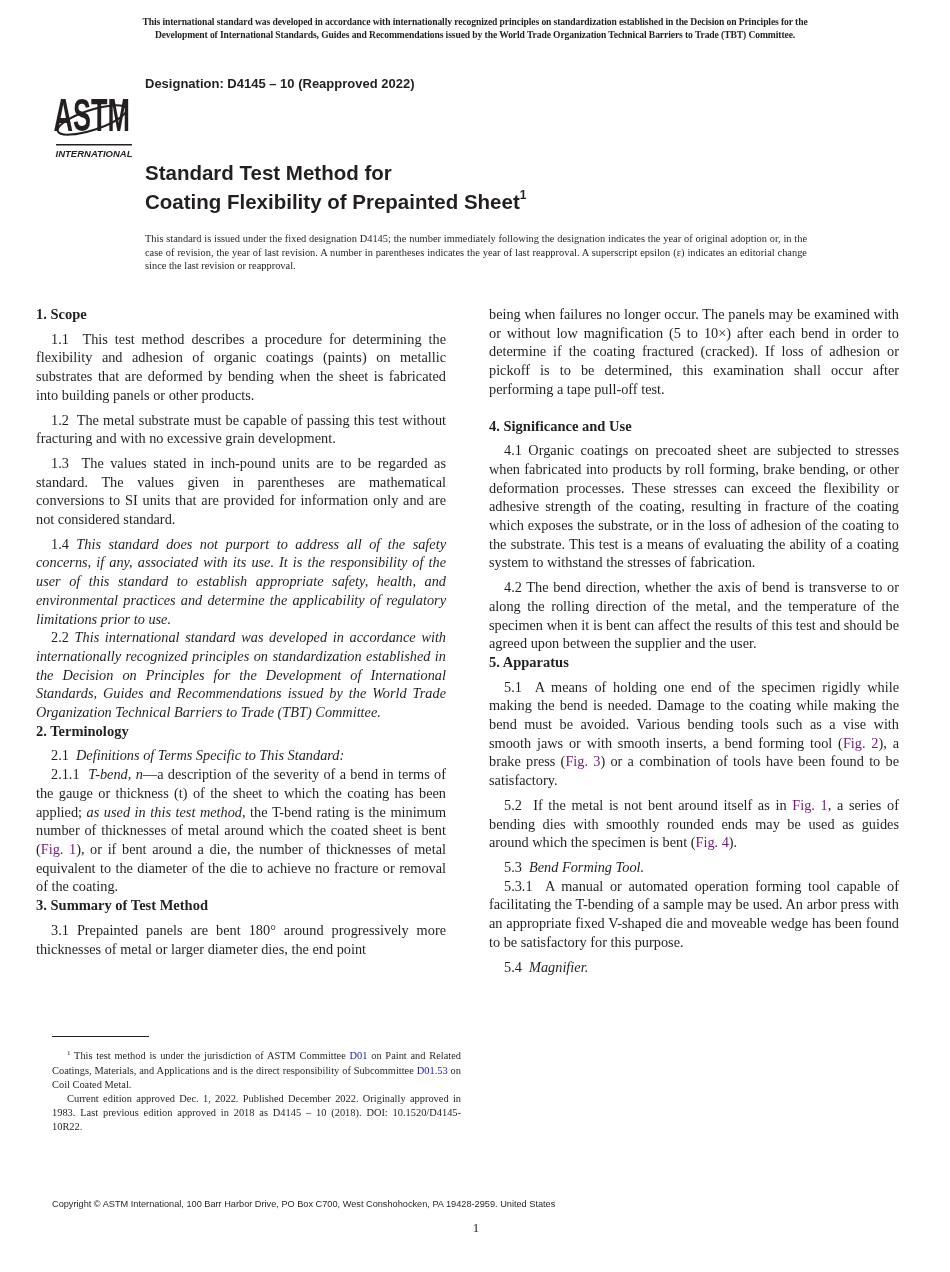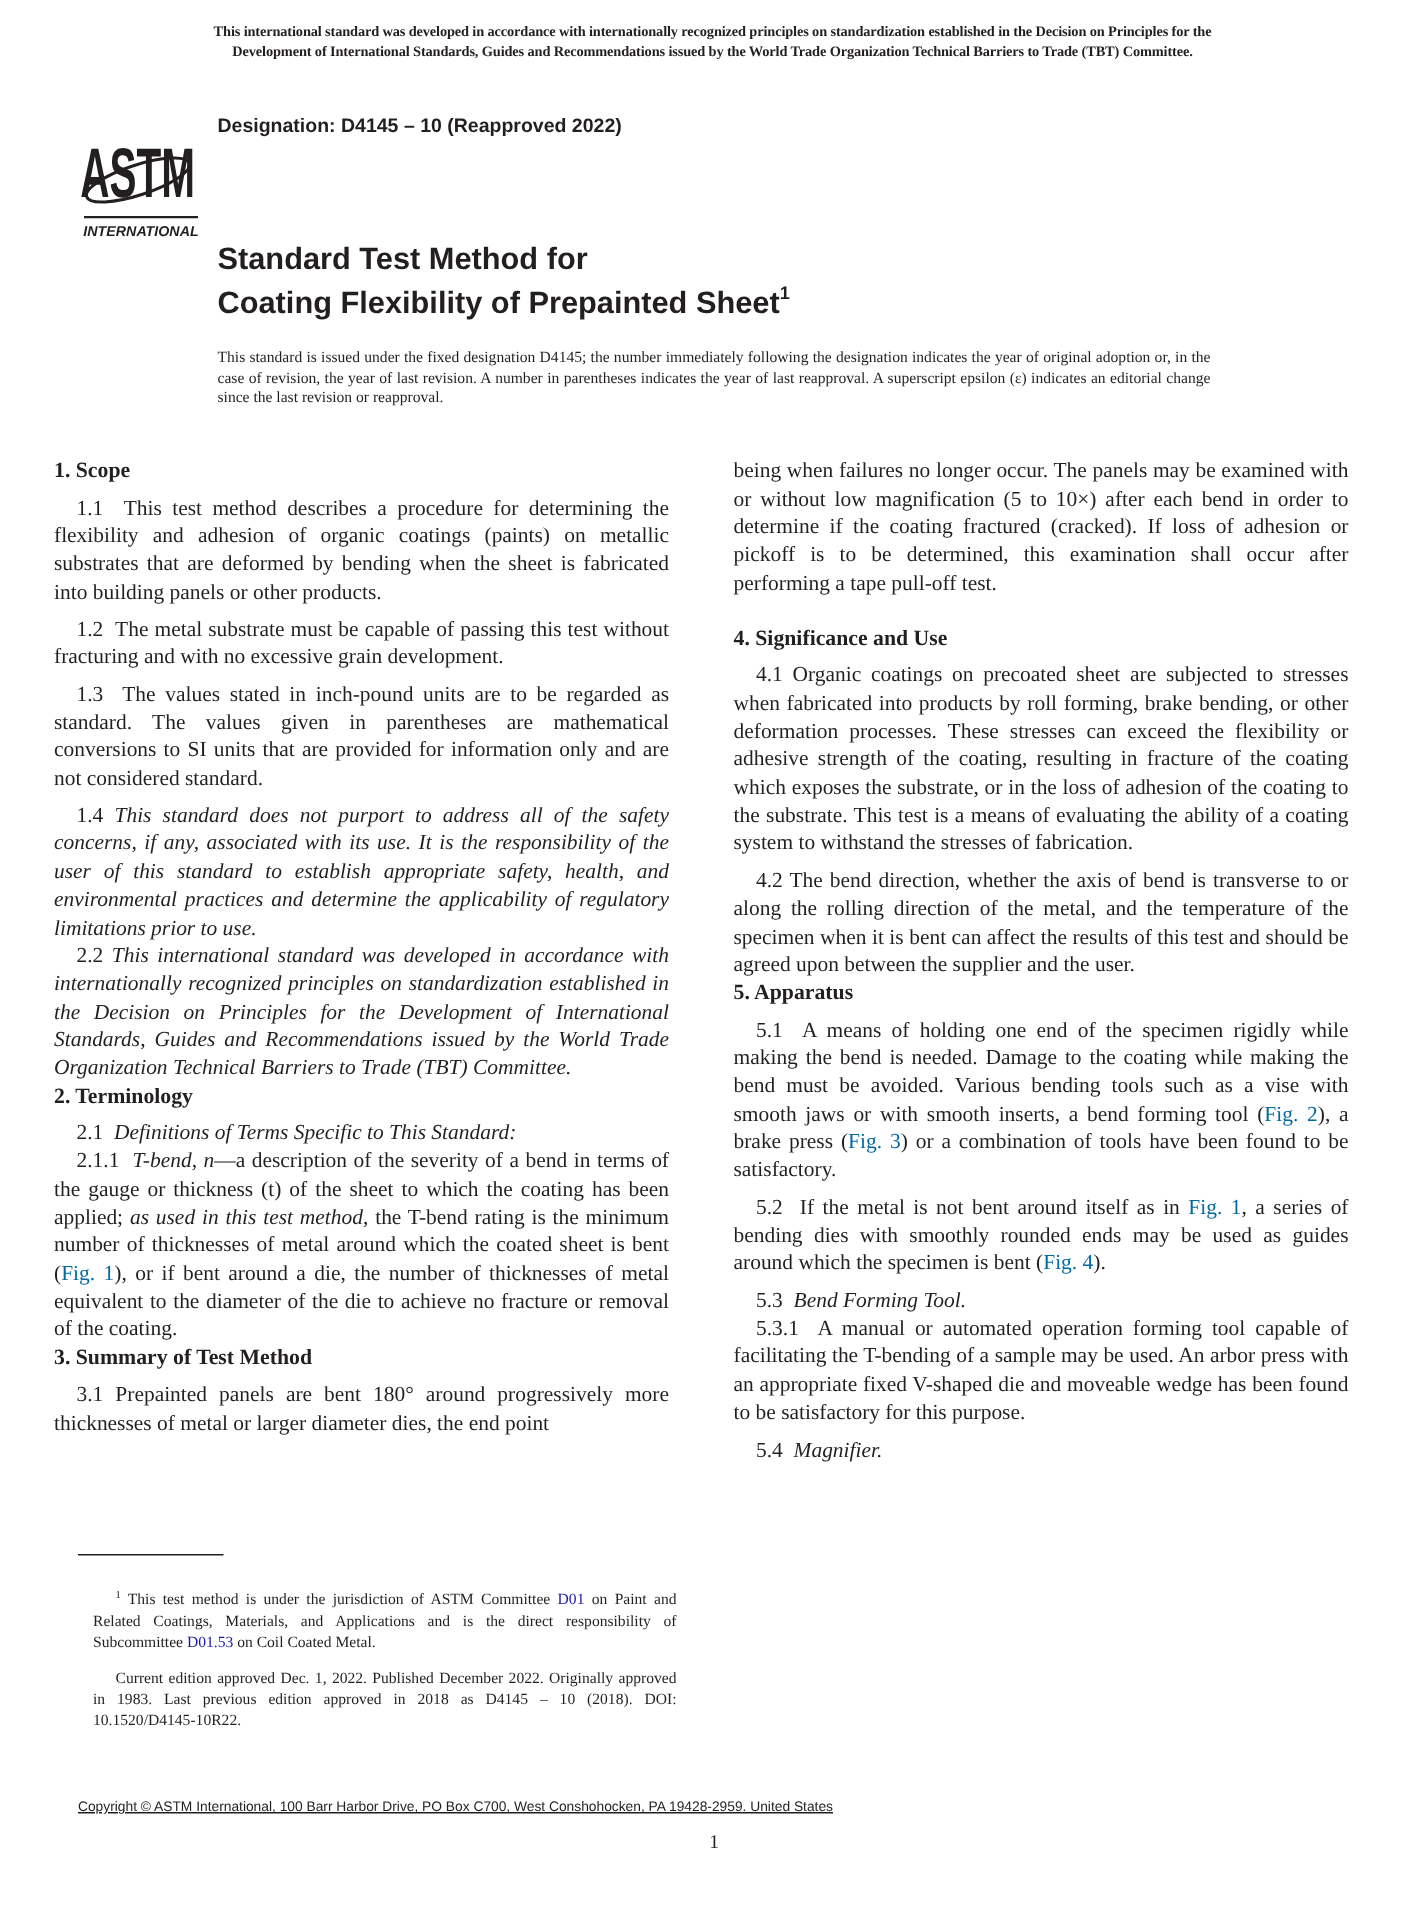--- a/index.html
+++ b/index.html
@@ -32,30 +32,30 @@
     .col-right { left: 489px; }
     .col p { margin: 0; }
     .col p.gap { margin-top: 6px; }
     .ind { text-indent: 15px; }
     h2 {
       margin: 0; font-size: 14.5px; font-weight: bold; line-height: 18.7px;
     }
     h2.sec { margin-bottom: 6px; }
     h2.first { margin-bottom: 6px; }
     i, em { font-style: italic; }
-    .link { color: #0369a1; }
+    .link { color: #701a75; }
     .blue { color: #1a1aa6; }
     .fn-rule { left: 52px; top: 1036px; width: 97px; border-top: 1px solid #231f20; height: 0; }
     .footnotes {
       left: 52px; top: 1046px; width: 409px; font-size: 10.4px; line-height: 14.2px; text-align: justify;
     }
-    .footnotes p { margin: 10px; font-family: Liberation Serif, serif; }
+    .footnotes p { margin: 0; font-family: Liberation Serif, serif; }
     .footnotes sup { font-size: 7px; }
     .copyright {
-      left: 52px; top: 1199px; font-family: "Liberation Sans", sans-serif; font-size: 9.2px; text-decoration: underline;
+      left: 52px; top: 1199px; font-family: "Liberation Sans", sans-serif; font-size: 9.2px;
     }
     .pagenum { left: 470px; top: 1220px; font-size: 13px; width: 12px; text-align: center; }
   </style>
 </head>
 <body>
 
 <div class="abs top-notice">
   <div>This international standard was developed in accordance with internationally recognized principles on standardization established in the Decision on Principles for the</div>
   <div>Development of International Standards, Guides and Recommendations issued by the World Trade Organization Technical Barriers to Trade (TBT) Committee.</div>
 </div>

